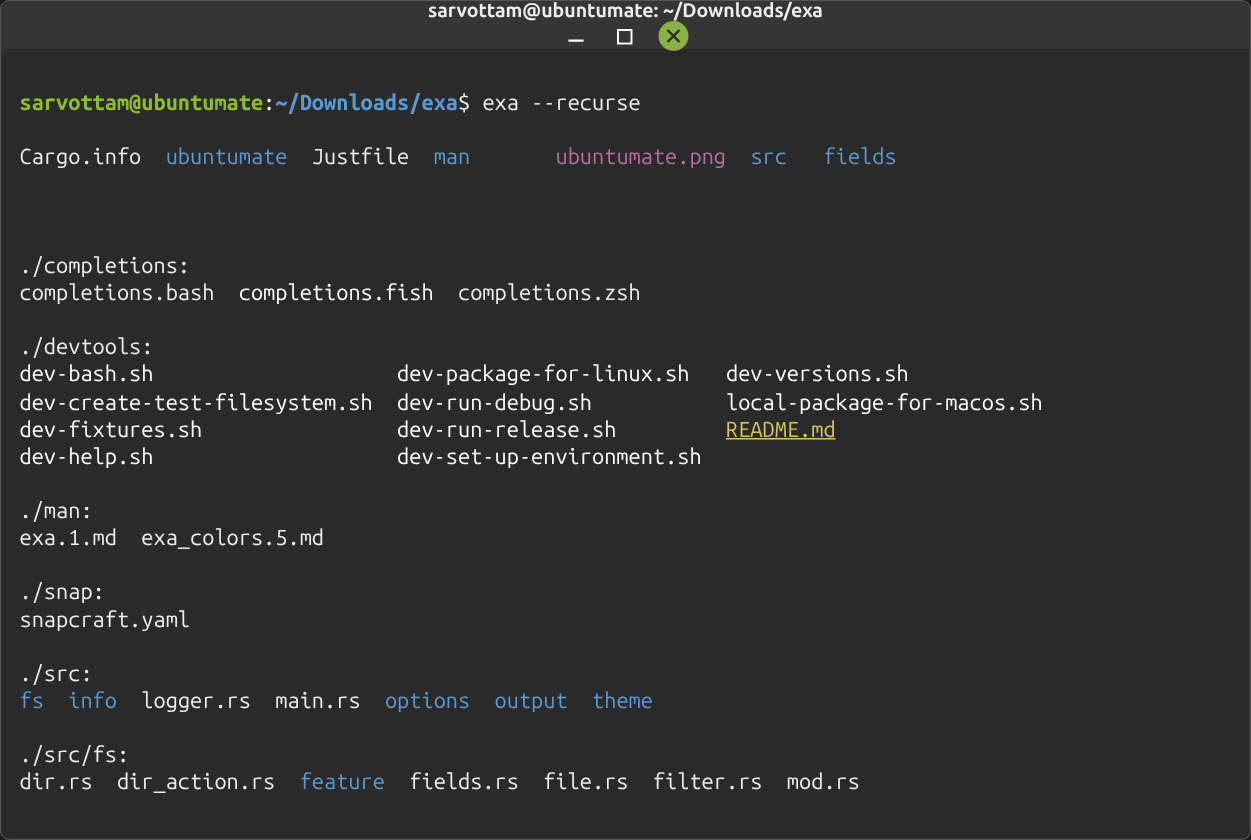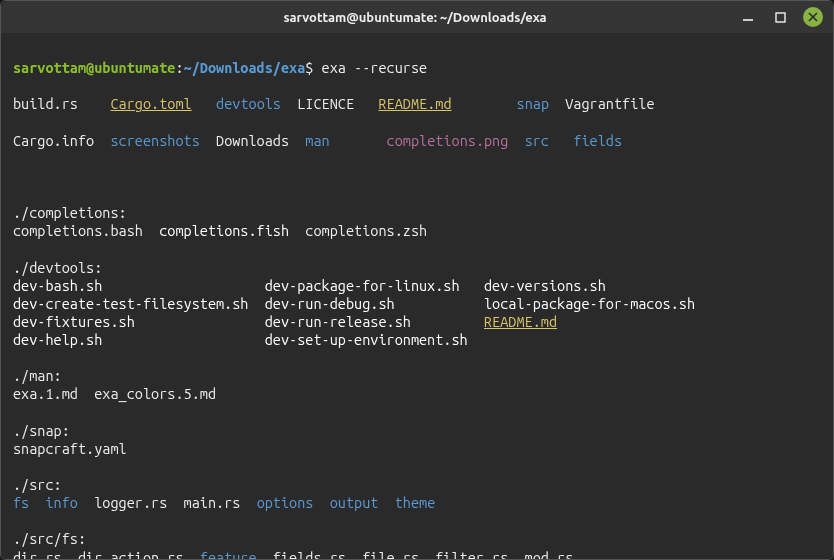--- a/index.html
+++ b/index.html
@@ -19,20 +19,21 @@
     }
     .titlebar {
       background: #353535;
       height: 32px;
       display: flex;
       align-items: center;
       justify-content: center;
       padding: 0 10px;
       border-top-left-radius: 6px;
       border-top-right-radius: 6px;
+      flex-direction: column;
     }
     .titlebar-spacer-left {
       width: 80px;
     }
     .titlebar-title {
       color: #eee;
       font-family: "Ubuntu", sans-serif;
       font-size: 13px;
       font-weight: bold;
       text-align: center;
@@ -98,17 +99,16 @@
       <svg width="10" height="10" viewBox="0 0 10 10">
           <line x1="1" y1="1" x2="9" y2="9" stroke="#2a2a2a" stroke-width="1.6"></line>
           <line x1="9" y1="1" x2="1" y2="9" stroke="#2a2a2a" stroke-width="1.6"></line>
         </svg>
     </div>
   </div>
 </div>
 
 <div class="terminal">
 <div class="row"><span class="prompt-user">sarvottam@ubuntumate</span><span class="prompt-white">:</span><span class="prompt-path">~/Downloads/exa</span><span class="prompt-white">$ </span><span class="prompt-white">exa --recurse</span></div>
-<div class="row" id="root-row1"><span>build.rs    </span><span class="c-yellow-u">Cargo.toml</span><span>   </span><span class="c-blue">devtools</span><span>  LICENCE   </span><span class="c-yellow-u">README.md</span><span>        </span><span class="c-blue">snap</span><span>  Vagrantfile</span></div>
-<div class="row" id="root-row2"><span>Cargo.info  </span><span class="c-blue">screenshots</span><span>  Downloads  </span><span class="c-blue">man</span><span>       </span><span class="c-magenta">completions.png</span><span>  </span><span class="c-blue">src</span><span>   </span><span class="c-blue">fields</span></div>
+<div class="row" id="root-row2"><span>Cargo.info  </span><span class="c-blue">ubuntumate</span><span>  Justfile  </span><span class="c-blue">man</span><span>       </span><span class="c-magenta">ubuntumate.png</span><span>  </span><span class="c-blue">src</span><span>   </span><span class="c-blue">fields</span></div>
 <div class="row"> </div>
 <div id="sections-container"><div class="row">./completions:</div><div class="row"><span>completions.bash  </span><span class="c-green">completions.fish</span><span>  completions.zsh</span></div><div class="row"> </div><div class="row">./devtools:</div><div class="row"><span class="c-green">dev-bash.sh                    </span><span class="c-green">dev-package-for-linux.sh   </span><span class="c-green">dev-versions.sh</span></div><div class="row"><span class="c-green">dev-create-test-filesystem.sh  </span><span class="c-green">dev-run-debug.sh           </span><span class="c-green">local-package-for-macos.sh</span></div><div class="row"><span class="c-green">dev-fixtures.sh                </span><span class="c-green">dev-run-release.sh</span><span>         </span><span class="c-yellow-u">README.md</span></div><div class="row"><span class="c-green">dev-help.sh                    </span><span class="c-green">dev-set-up-environment.sh</span></div><div class="row"> </div><div class="row">./man:</div><div class="row"><span>exa.1.md  exa_colors.5.md</span></div><div class="row"> </div><div class="row">./snap:</div><div class="row"><span>snapcraft.yaml</span></div><div class="row"> </div><div class="row">./src:</div><div class="row"><span class="c-blue">fs</span><span>  </span><span class="c-blue">info</span><span>  logger.rs  main.rs  </span><span class="c-blue">options</span><span>  </span><span class="c-blue">output</span><span>  </span><span class="c-blue">theme</span></div><div class="row"> </div><div class="row">./src/fs:</div><div class="row"><span>dir.rs  dir_action.rs  </span><span class="c-blue">feature</span><span>  fields.rs  file.rs  filter.rs  mod.rs</span></div></div>
 </div>
 
 </body></html>

